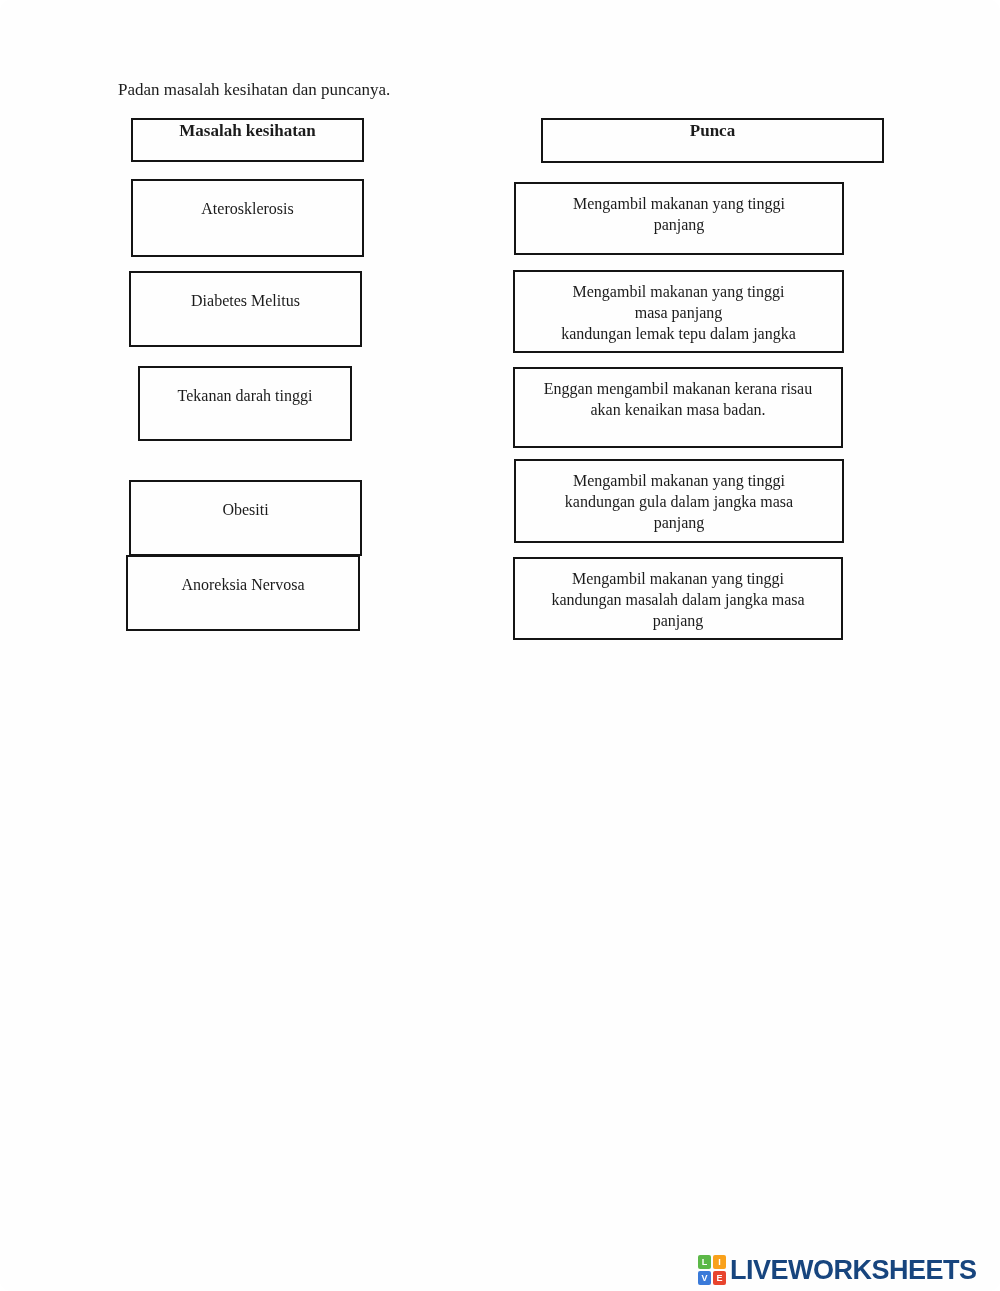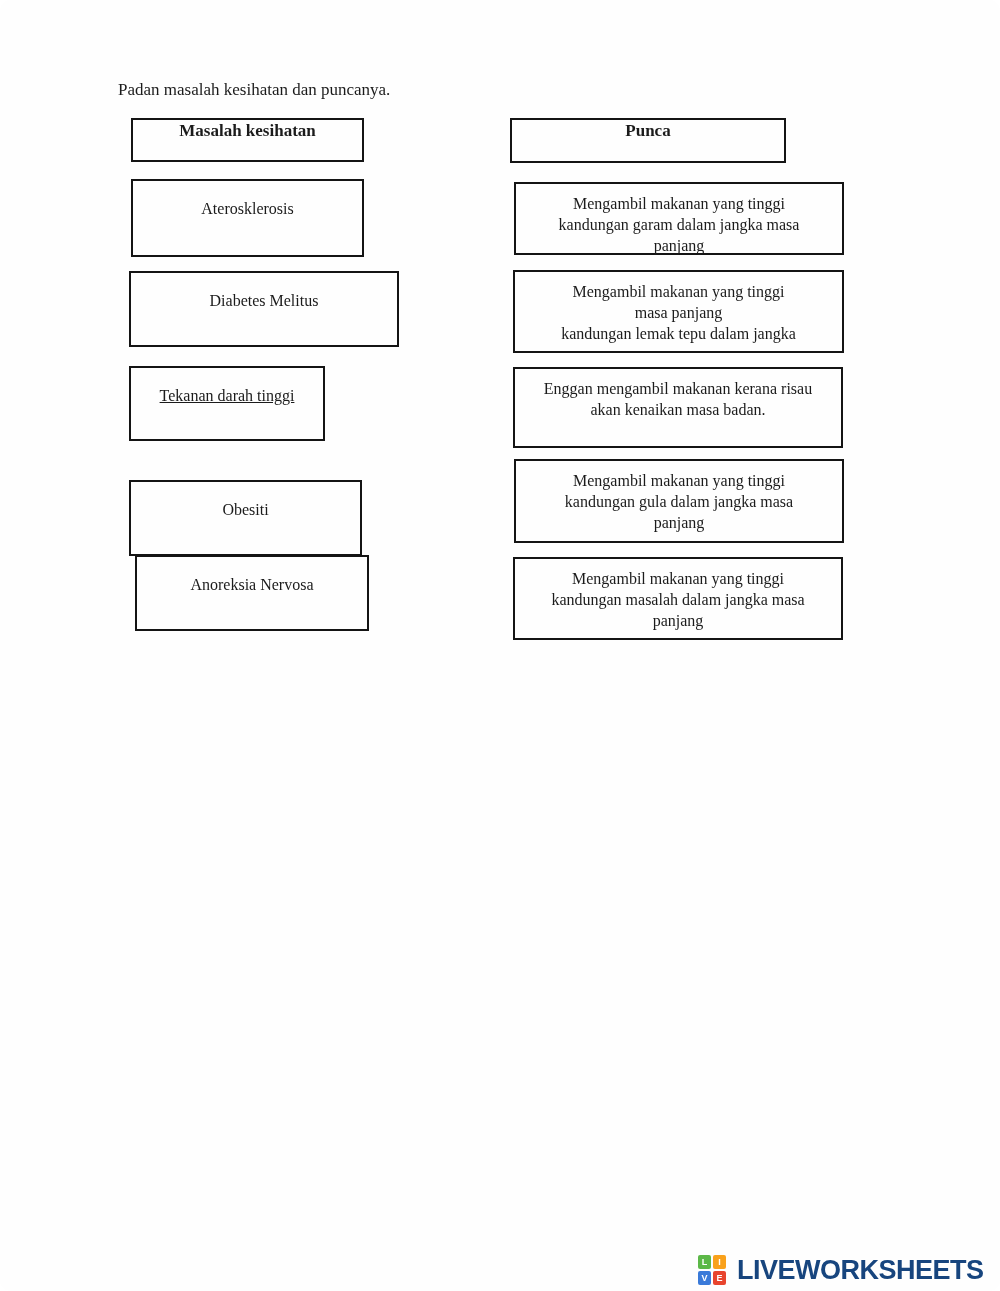--- a/index.html
+++ b/index.html
@@ -79,61 +79,59 @@
   .sq-i { background: #f9a11b; }
   .sq-v { background: #3a7ad9; }
   .sq-e { background: #e8442e; }
   .brand {
     font-family: "Liberation Sans", "DejaVu Sans", sans-serif;
     font-weight: bold;
     font-size: 27px;
     letter-spacing: -0.5px;
     color: #17457e;
     white-space: nowrap;
-    margin-left: 7px;
   }
 </style>
 </head>
 <body>
 
 <div id="page">
 
   <div class="title">Padan masalah kesihatan dan puncanya.</div>
 
   <div class="box header-box" style="left:131px; top:118px; width:233px; height:44px;">
     <span>Masalah kesihatan</span>
   </div>
 
   <div class="box problem-box" style="left:131px; top:179px; width:233px; height:78px;">
     <span>Aterosklerosis</span>
   </div>
 
-  <div class="box problem-box" style="left:129px; top:271px; width:270px; height:76px;">
+  <div class="box problem-box" style="left:129px; top:271px; width:233px; height:76px;">
     <span>Diabetes Melitus</span>
   </div>
 
-  <div class="box problem-box" style="left:129px; top:366px; width:196px; height:75px;text-decoration:underline;">
+  <div class="box problem-box" style="left:138px; top:366px; width:214px; height:75px;">
     <span>Tekanan darah tinggi</span>
   </div>
 
   <div class="box problem-box" style="left:129px; top:480px; width:233px; height:76px;">
     <span>Obesiti</span>
   </div>
 
-  <div class="box problem-box" style="left:126px; top:555px; width:234px; height:76px;margin-left:9px;">
+  <div class="box problem-box" style="left:126px; top:555px; width:234px; height:76px;">
     <span>Anoreksia Nervosa</span>
   </div>
 
-  <div class="box header-box" style="left:510px; top:118px; width:276px; height:45px;">
+  <div class="box header-box" style="left:541px; top:118px; width:343px; height:45px;">
     <span>Punca</span>
   </div>
 
   <div class="box cause-box" style="left:514px; top:182px; width:330px; height:73px;">
     <span class="cause-line">Mengambil makanan yang tinggi</span>
-    <span class="cause-line">kandungan garam dalam jangka masa</span>
     <span class="cause-line">panjang</span>
   </div>
 
   <div class="box cause-box" style="left:513px; top:270px; width:331px; height:83px;">
     <span class="cause-line">Mengambil makanan yang tinggi</span>
     <span class="cause-line">masa panjang</span>
     <span class="cause-line">kandungan lemak tepu dalam jangka</span>
   </div>
 
   <div class="box cause-box" style="left:513px; top:367px; width:330px; height:81px;">

